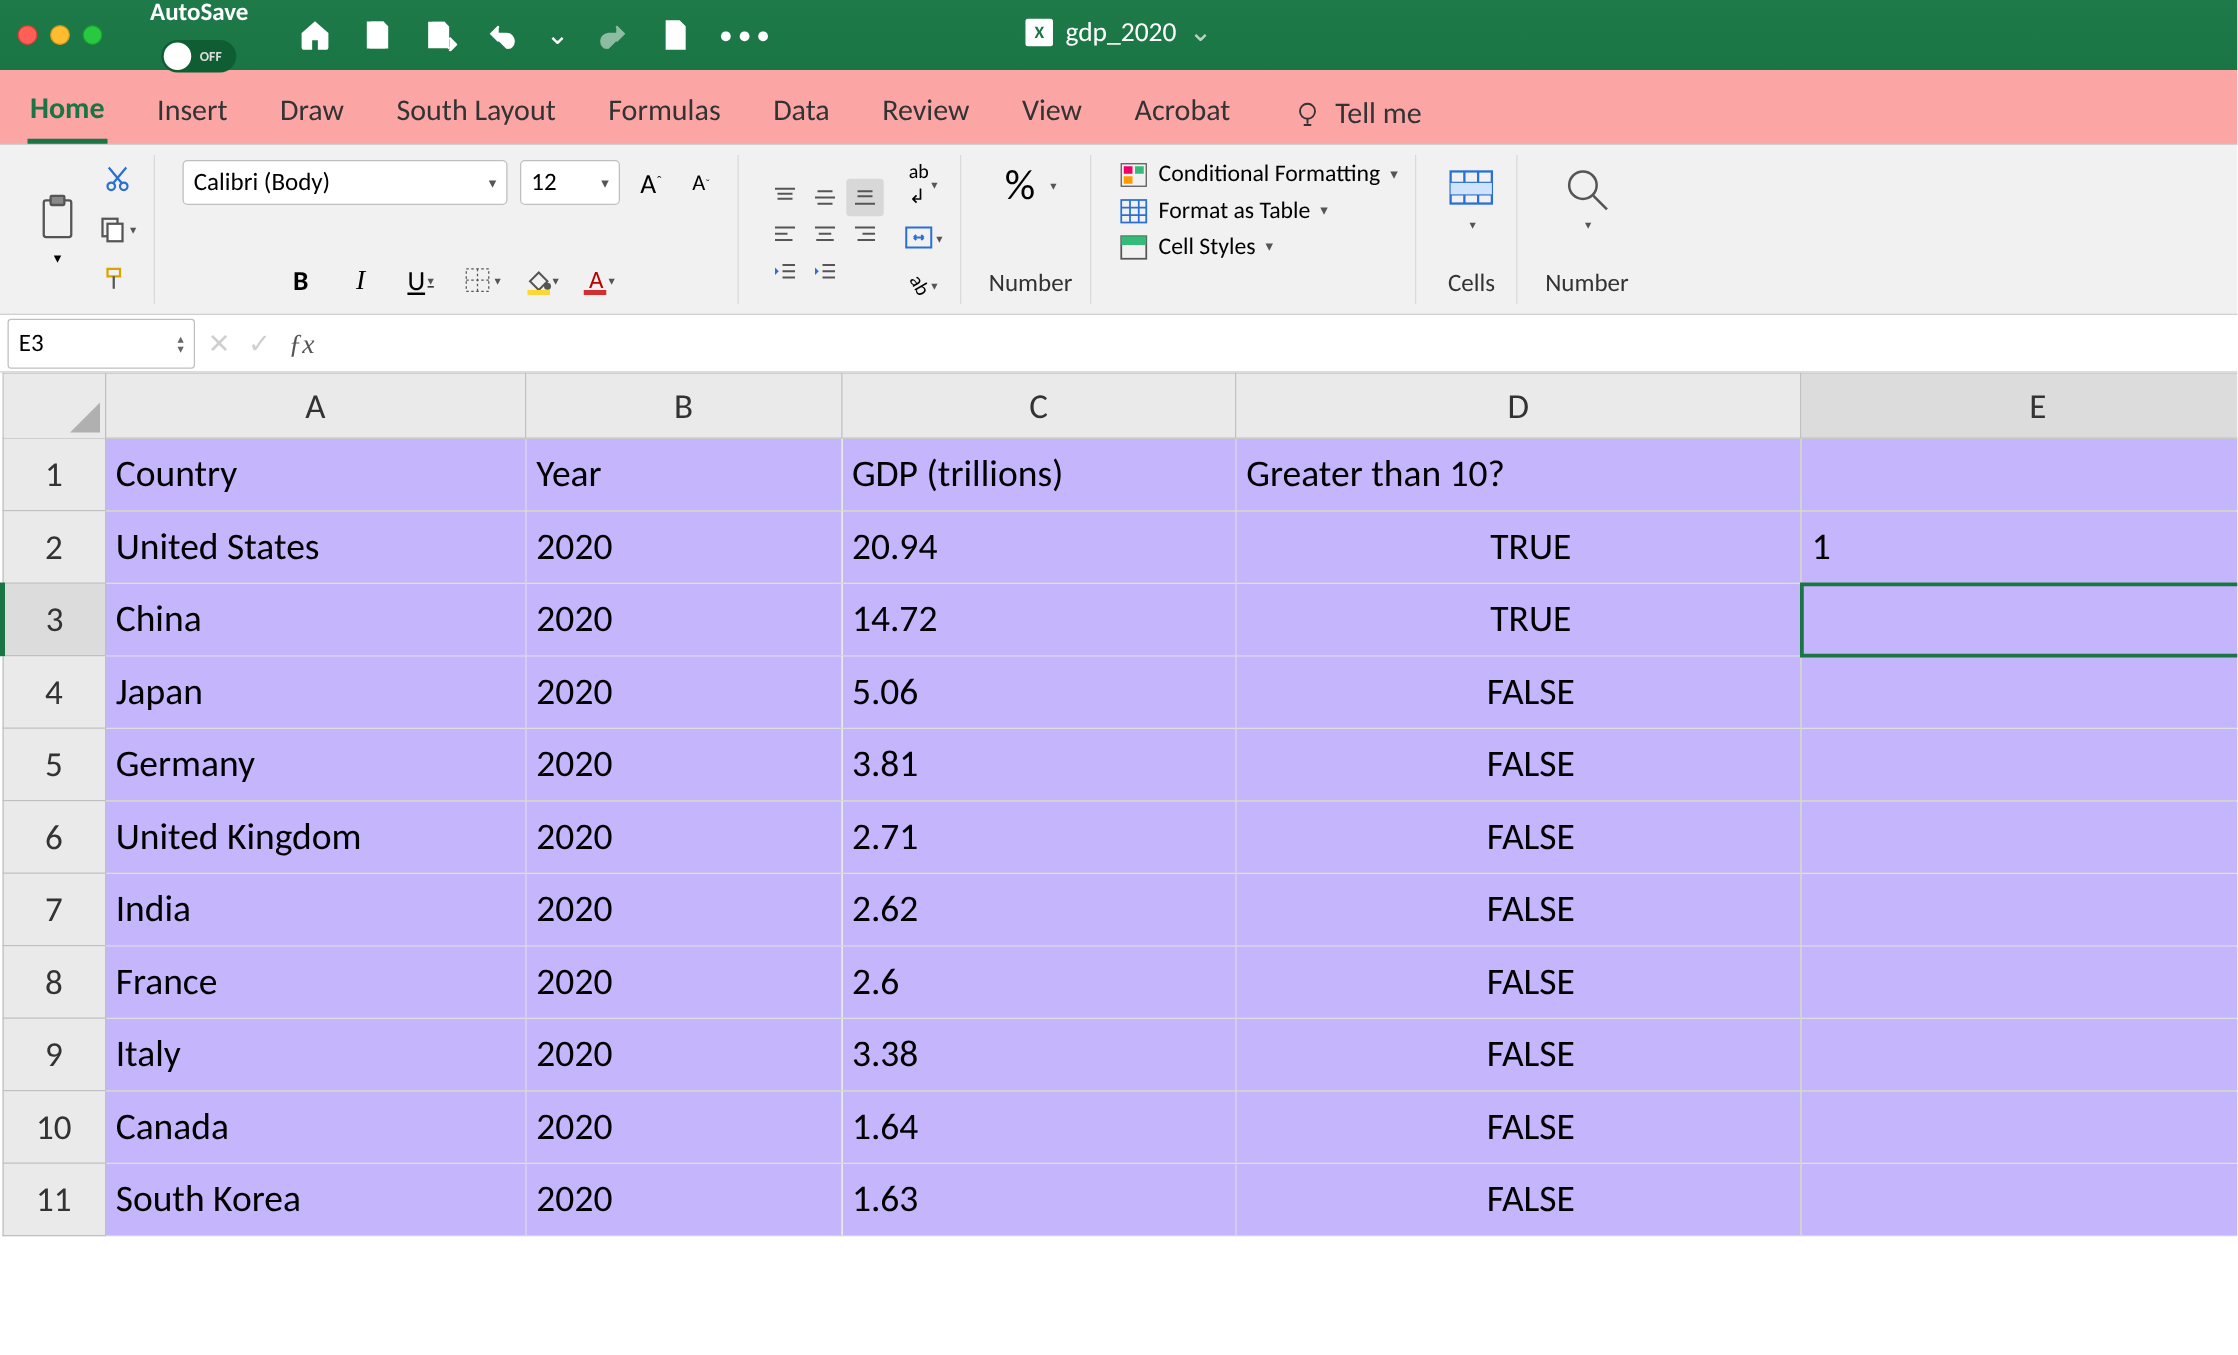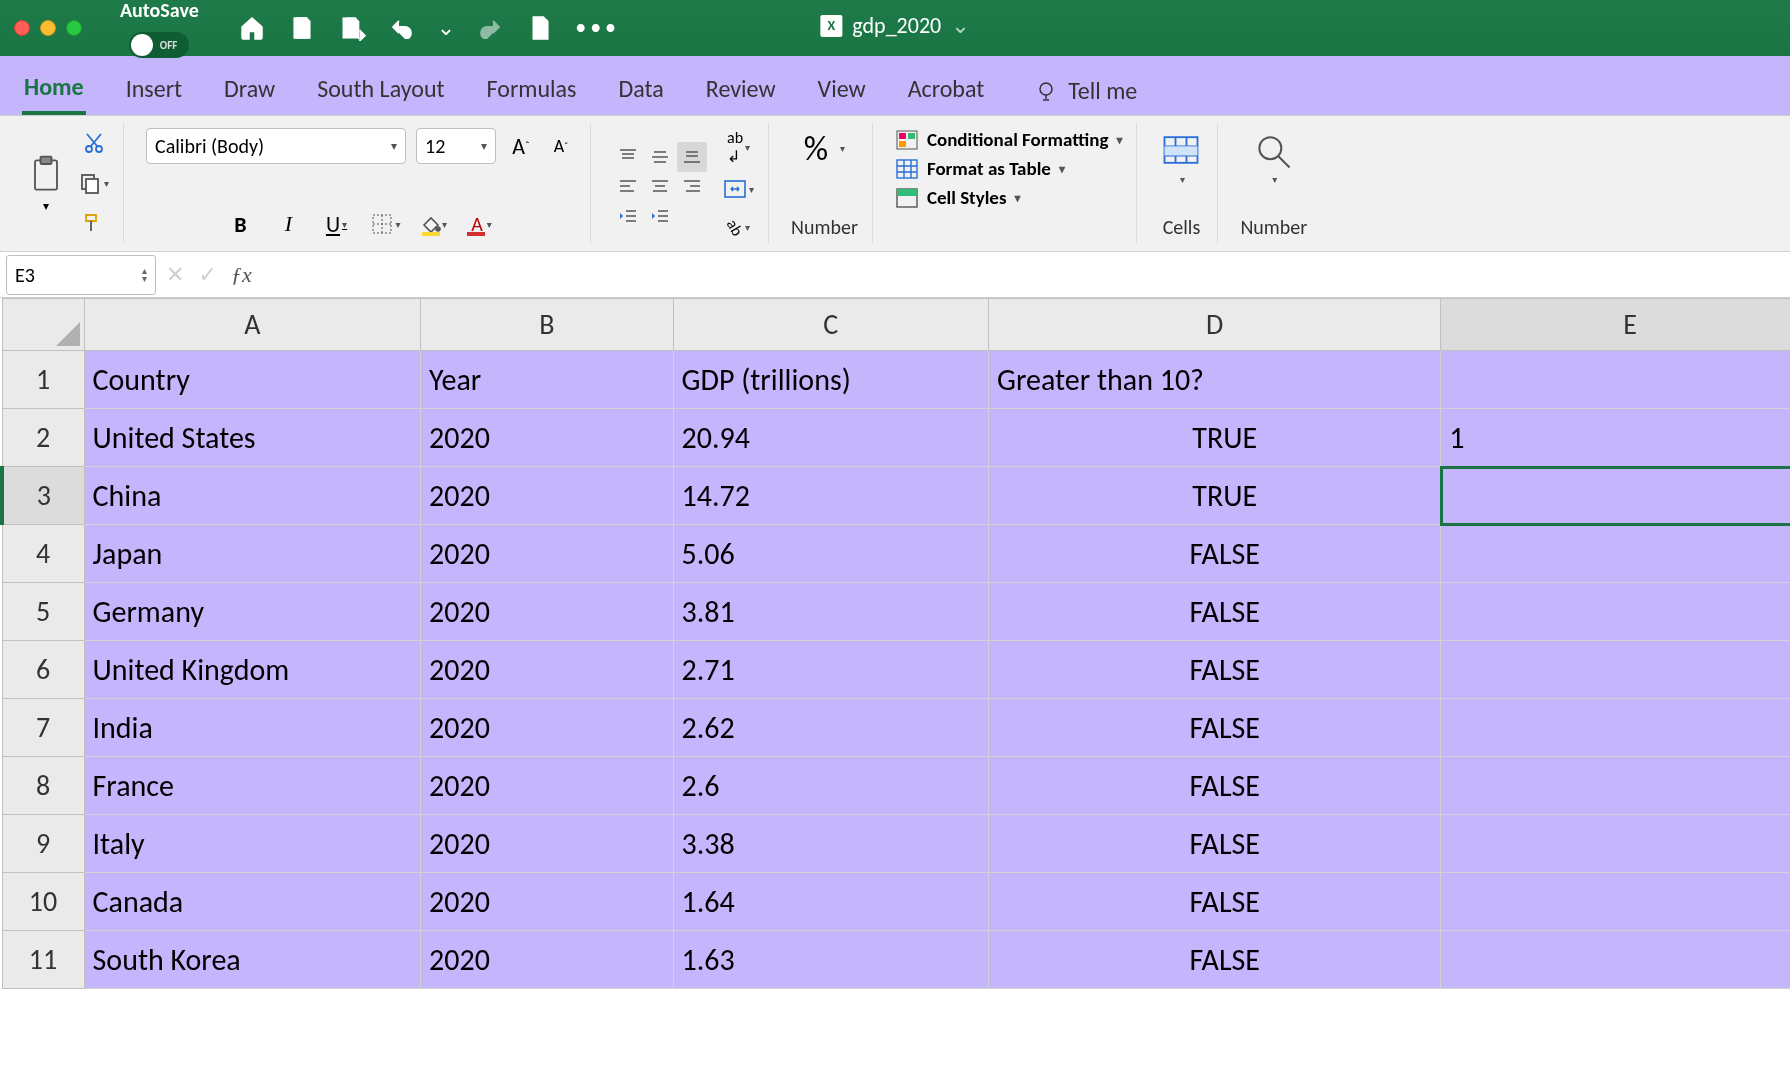--- a/index.html
+++ b/index.html
@@ -61,21 +61,21 @@
   .doc-title .xicon {
     width:22px; height:22px; background:#fff; border-radius:2px;
     display:flex; align-items:center; justify-content:center;
     color:var(--green); font-size:14px; font-weight:700;
   }
 
   
   .tabstrip {
     display:flex; align-items:center; gap:38px;
     padding: 10px 22px 0 22px;
-    background:#c4b5fd;
+    background:#fca5a5;
     border-bottom: 1px solid var(--light-border);
     font-size:24px;
   }
   .tab { padding: 6px 2px 10px 2px; color:#333; cursor:default; }
   .tab.active { color: var(--green); font-weight:700; border-bottom:4px solid var(--green); }
   .tellme { display:flex; align-items:center; gap:10px; color:#333; margin-left: 10px;}
   .tellme svg { stroke:#333; }
 
   
   .ribbon {
@@ -423,21 +423,21 @@
   <div class="group">
     <div class="group-row">
       <span class="bigbtn">
         <span style="font-size:34px;">%</span>
       </span>
       <span class="drop">▾</span>
     </div>
     <div class="group-label">Number</div>
   </div>
 
-  <div class="group" style="align-items:flex-start;font-weight:bold;">
+  <div class="group" style="align-items:flex-start;">
     <div class="styles-col">
       <div class="row">
         <svg width="24" height="22" viewBox="0 0 24 22" fill="none">
             <rect x="2" y="2" width="20" height="18" stroke="#555"></rect>
             <rect x="4" y="4" width="7" height="6" fill="#e06"></rect>
             <rect x="13" y="4" width="7" height="6" fill="#3b7"></rect>
             <rect x="4" y="12" width="7" height="6" fill="#f90"></rect>
           </svg>
         <span>Conditional Formatting</span>
         <span class="chev">▾</span>

